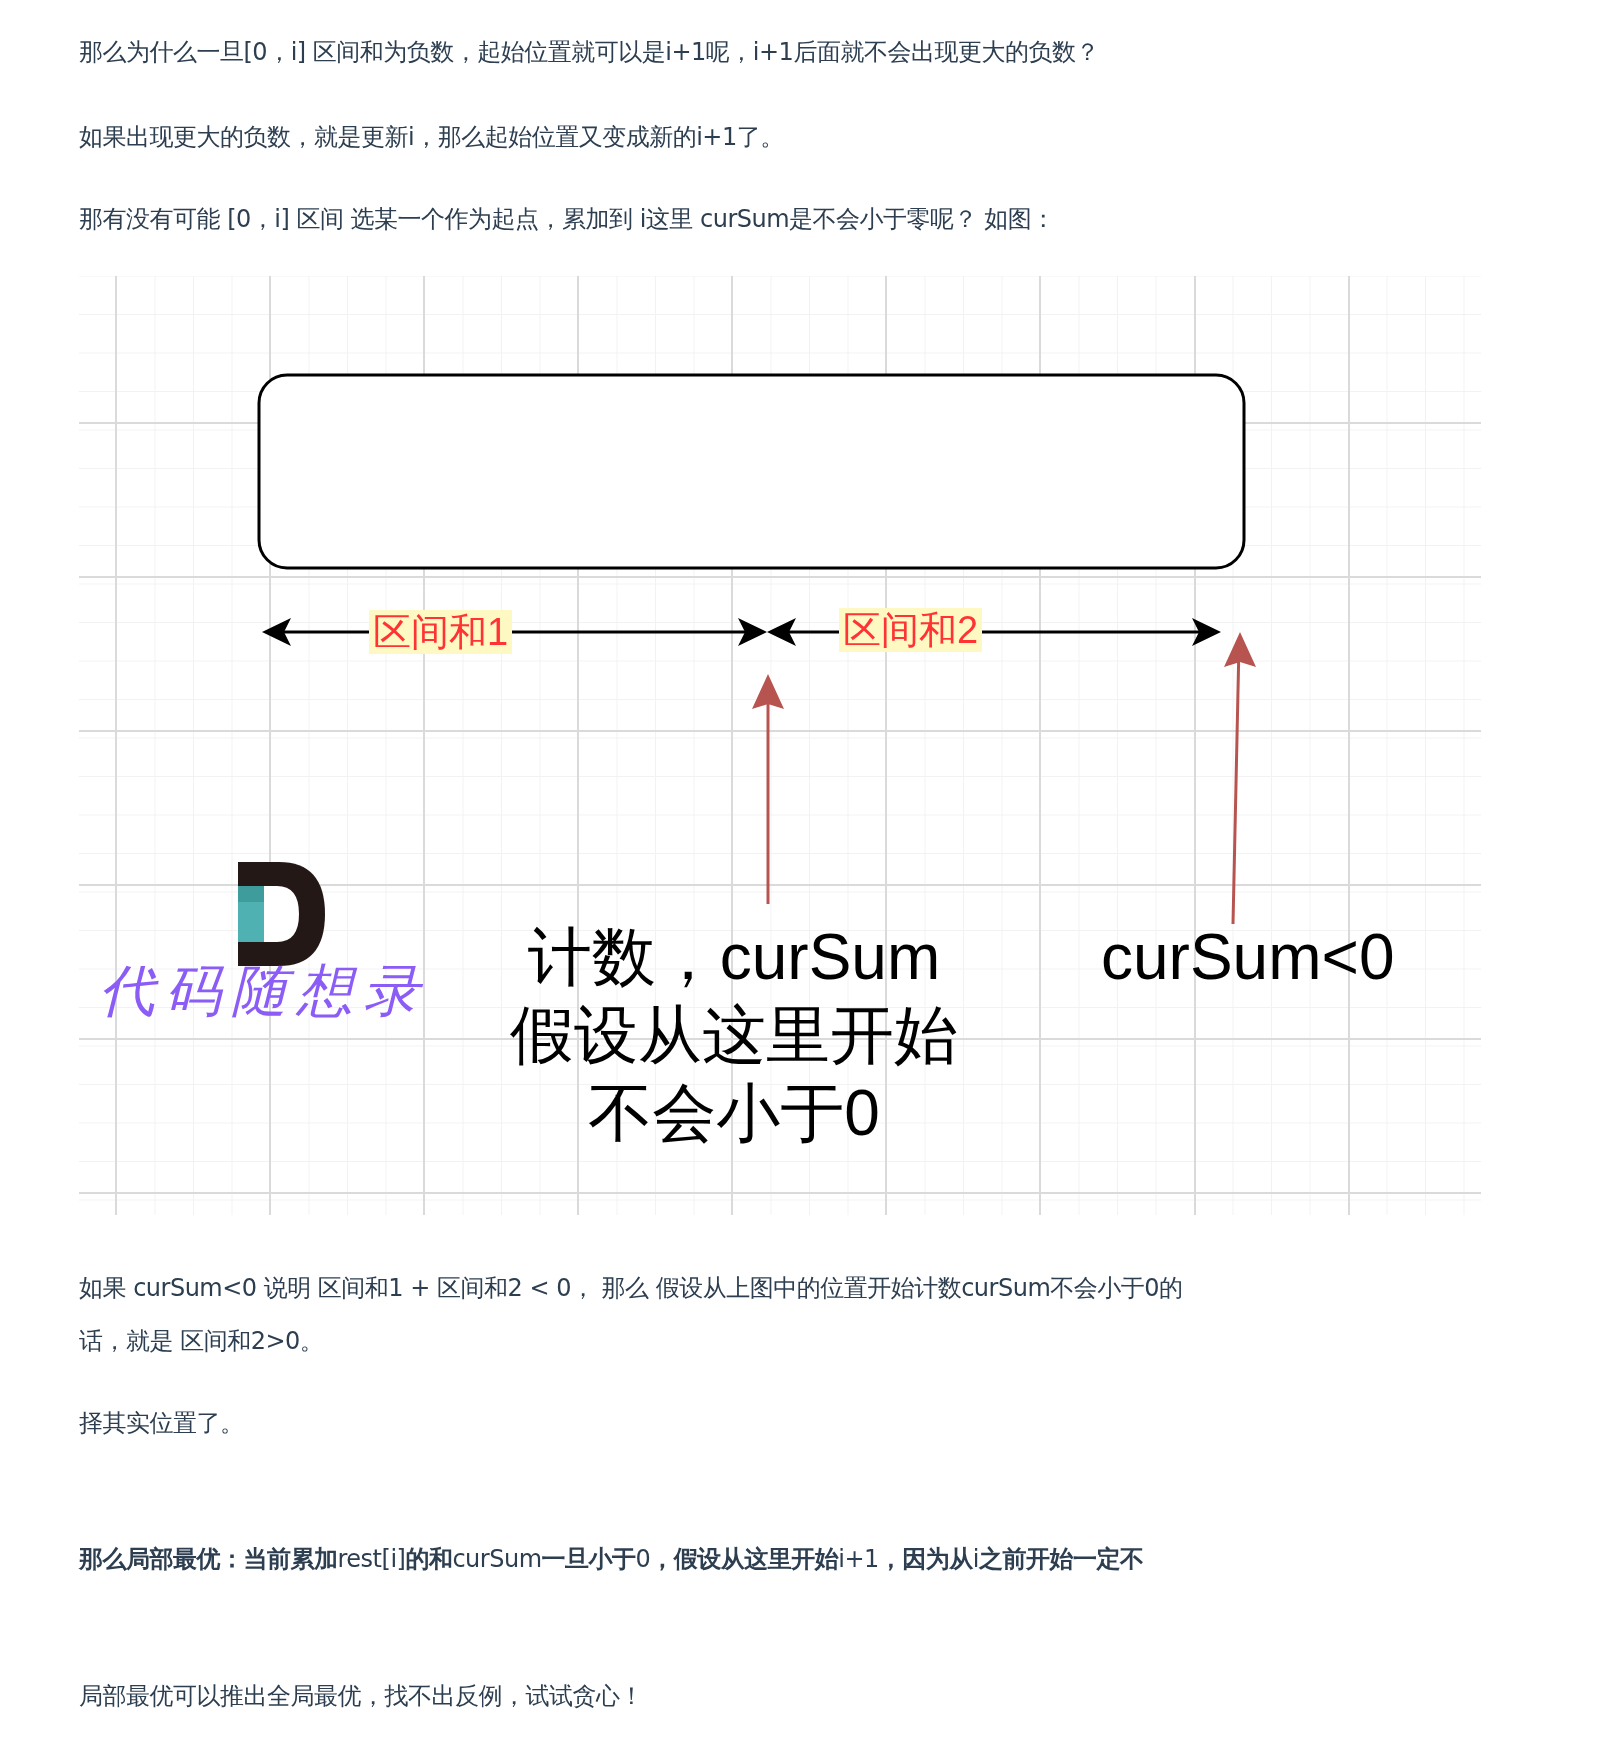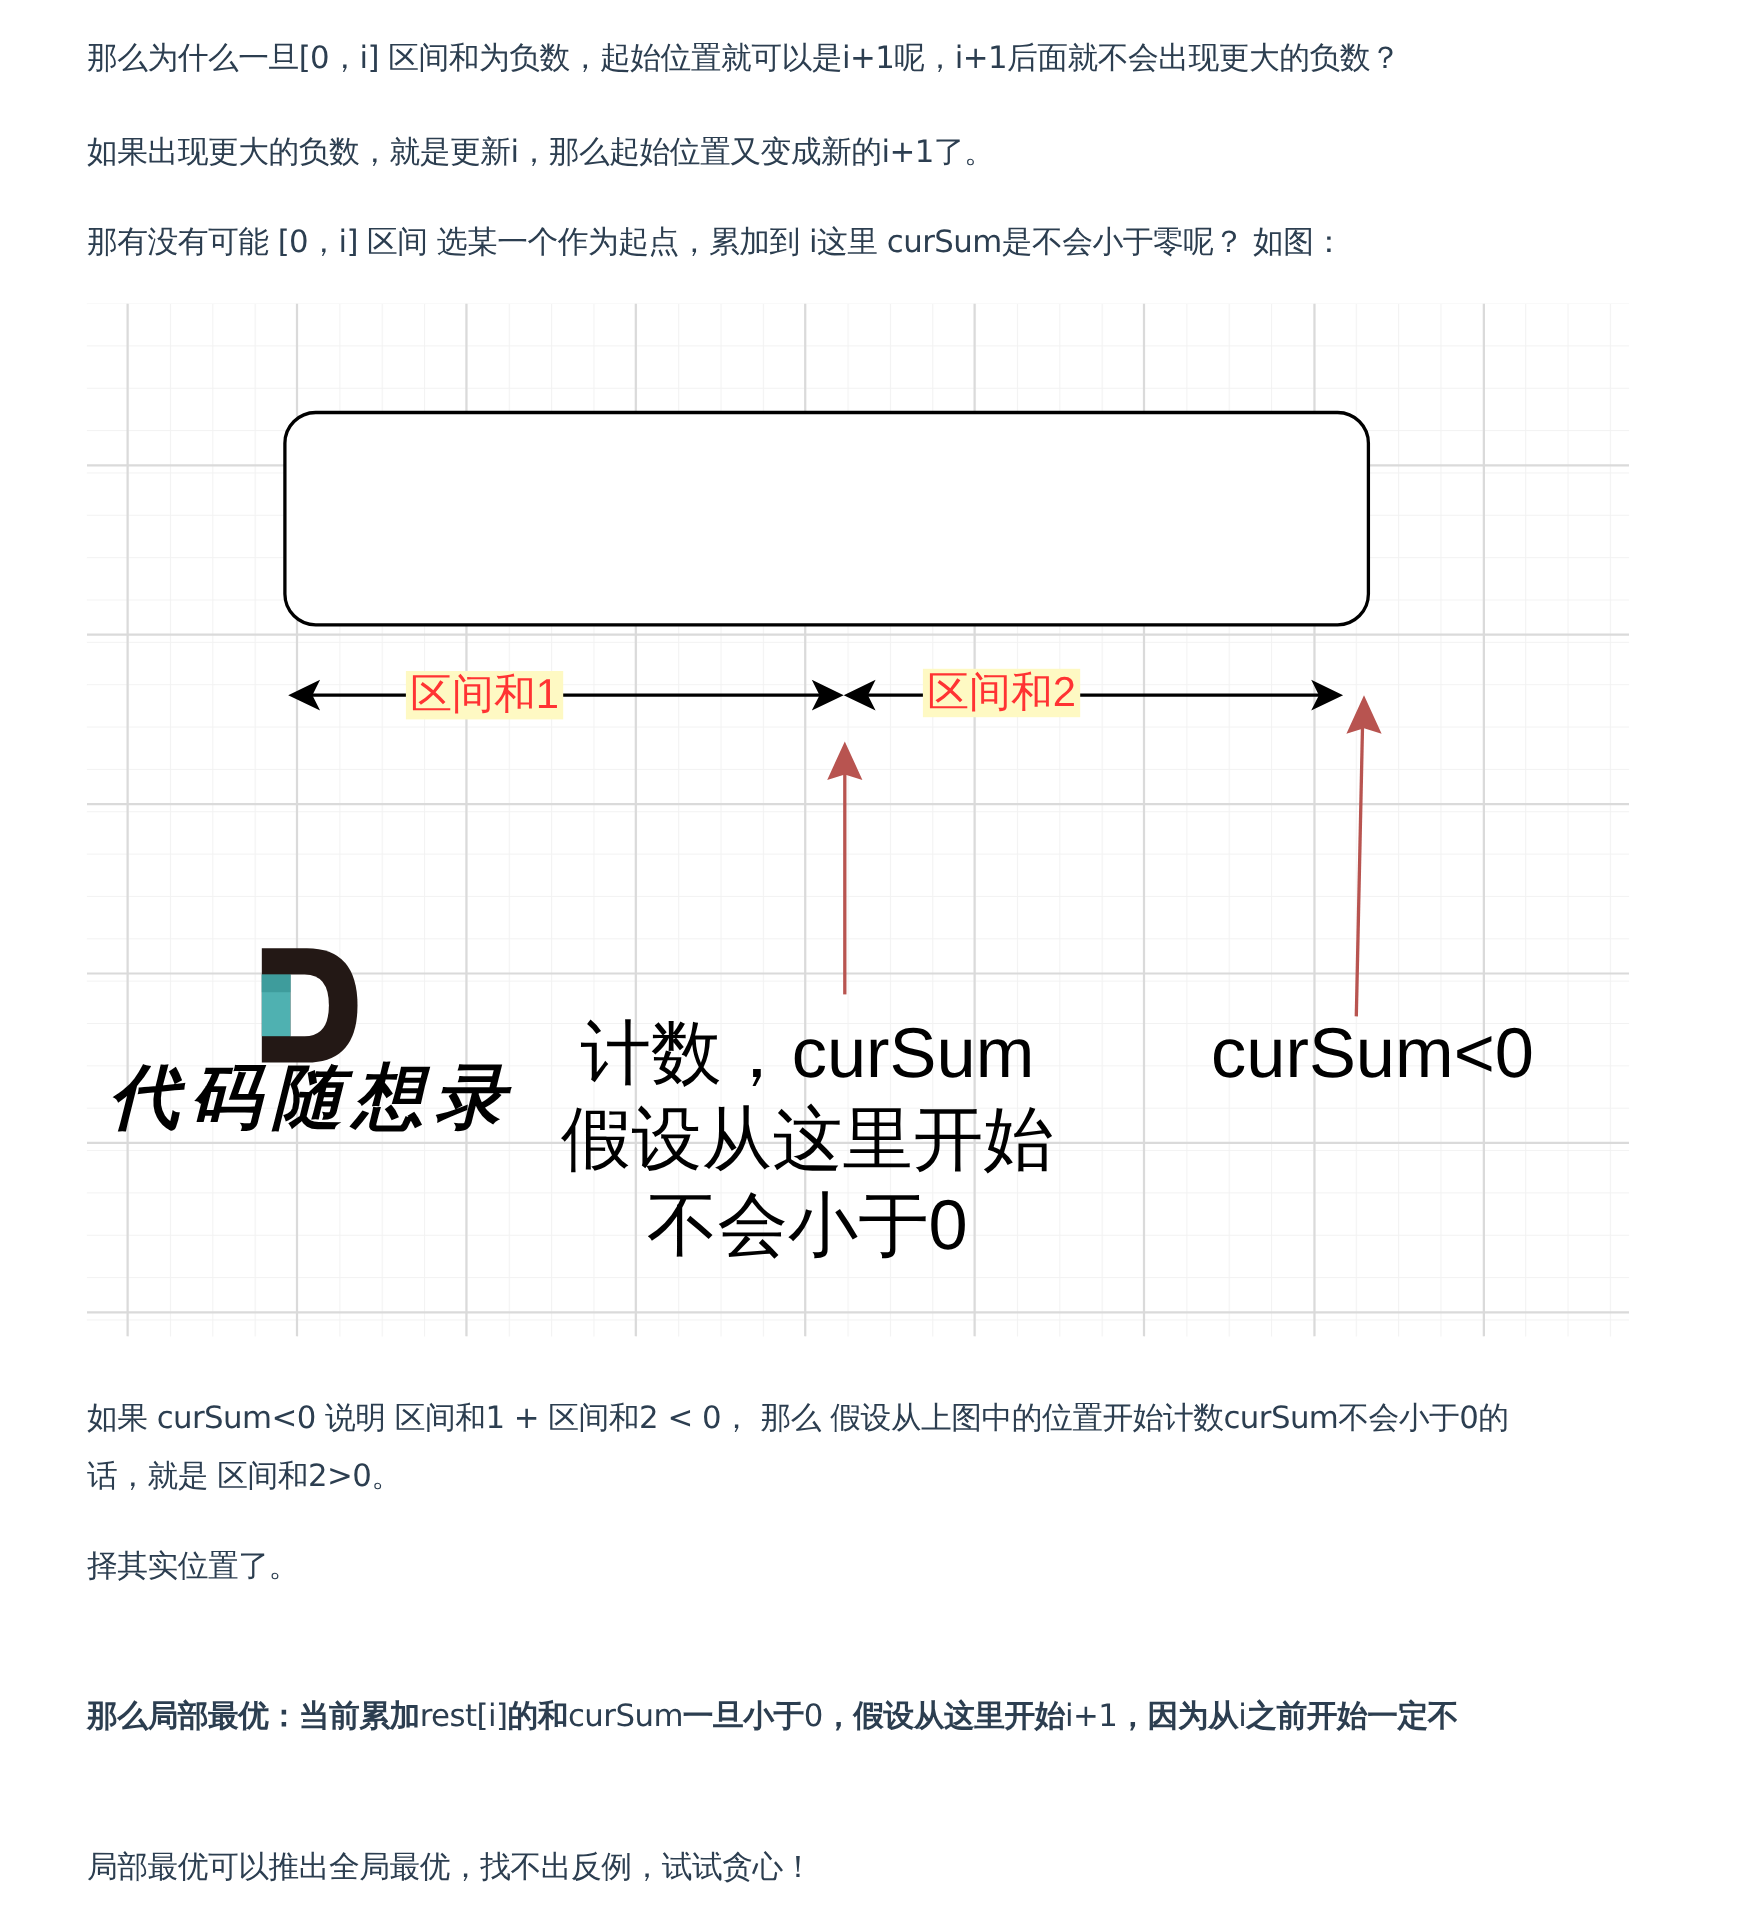--- a/index.html
+++ b/index.html
@@ -3,21 +3,21 @@
 <meta charset="utf-8">
 <style>
   html, body { margin: 0; padding: 0; background: #ffffff; }
   body {
     width: 1602px; height: 1744px; position: relative; overflow: hidden;
     font-family: "DejaVu Sans", "Liberation Sans", sans-serif;
     color: #2c3e50;
   }
   .para {
     position: absolute; left: 79px; width: 1420px;
-    font-size: 28px; line-height: 53px; margin: 0;
+    font-size: 24px; line-height: 53px; margin: 0;
     letter-spacing: -0.5px;
   }
   .para b, .para .bold { font-weight: bold; }
   .para .normal { font-weight: normal; }
   .figure {
     position: absolute; left: 79px; top: 276px; width: 1402px; height: 939px;
   }
   .figure svg { position: absolute; left: 0; top: 0; }
   .fig-label {
     position: absolute; font-family: "Liberation Sans", "DejaVu Sans", sans-serif;
@@ -25,21 +25,21 @@
   }
   .red-label {
     color: #ff3333; font-size: 38px; background: #fef9c3; padding: 0 4px;
     line-height: 44px;
   }
   .big-label {
     color: #000000; font-size: 64px; line-height: 78px; text-align: center;
   }
   .logo-text {
     font-family: "DejaVu Serif", "Liberation Serif", serif;
-    font-weight: bold; font-size: 64px; letter-spacing: 10px; color: #000000;
+    font-weight: normal; font-size: 56px; letter-spacing: 10px; color: #8b5cf6;
     font-style: italic;
   }
 </style>
 </head>
 <body>
 
 <p class="para" style="top:26px;">那么为什么一旦[0，i] 区间和为负数，起始位置就可以是i+1呢，i+1后面就不会出现更大的负数？</p>
 
 <p class="para" style="top:111px;">如果出现更大的负数，就是更新i，那么起始位置又变成新的i+1了。</p>
 

